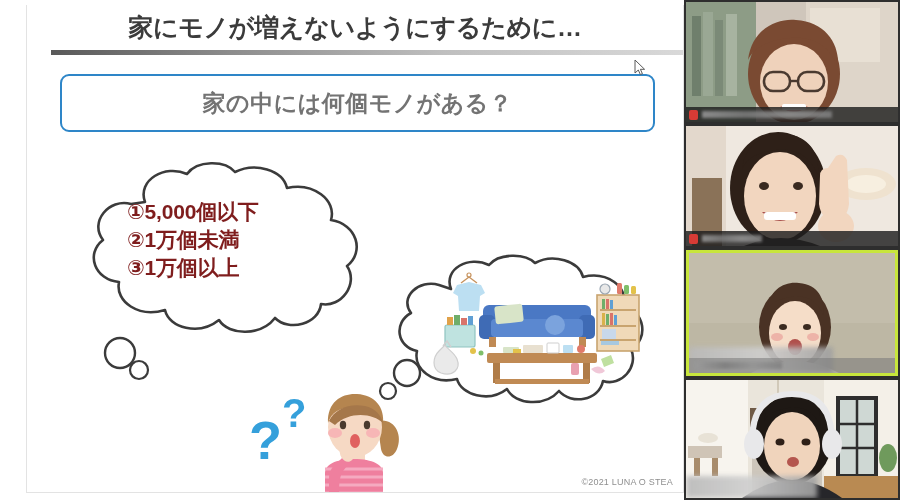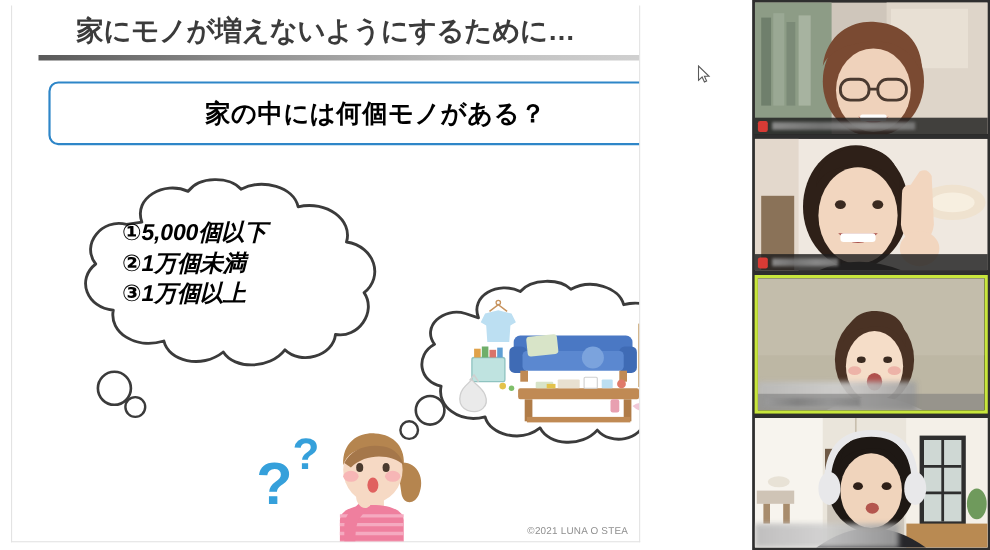--- a/index.html
+++ b/index.html
@@ -11,22 +11,22 @@
   }
   #app { position: relative; width: 900px; height: 500px; }
 
   
   #slide {
     position: absolute; left: 0; top: 0;
     width: 684px; height: 500px;
     background: #ffffff;
   }
   #slide-frame {
-    position: absolute; left: 10px; top: 5px;
-    width: 572px; height: 488px;
+    position: absolute; left: 26px; top: 5px;
+    width: 658px; height: 488px;
     background: #ffffff;
     border: 1px solid #e3e3e3;
     border-top: none;
     overflow: hidden;
   }
 
   #slide-title {
     position: absolute; left: 0; top: 6px; width: 100%;
     text-align: center;
     font-size: 25px; font-weight: 700;
@@ -43,31 +43,31 @@
   
   #question-box {
     position: absolute; left: 33px; top: 69px;
     width: 595px; height: 58px;
     border: 2px solid #2e86c8;
     border-radius: 9px;
     background: #ffffff;
     display: flex; align-items: center; justify-content: center;
   }
   #question-text {
-    font-size: 23px; font-weight: 700; color: #000000;
+    font-size: 23px; font-weight: 700; color: #737373;
     letter-spacing: 0.5px; white-space: nowrap;
   }
 
   
   .cloud { position: absolute; }
   #options-cloud { left: 48px; top: 155px; width: 300px; height: 185px; }
   #options-text {
     position: absolute; left: 52px; top: 38px;
-    font-size: 21px; font-weight: 700; color: #000000;
-    line-height: 1.33; white-space: pre; letter-spacing: -0.2px; font-style: italic;
+    font-size: 21px; font-weight: 700; color: #7f1d1d;
+    line-height: 1.33; white-space: pre; letter-spacing: -0.2px;
   }
 
   
   #room-cloud { left: 368px; top: 248px; width: 250px; height: 155px; }
 
   
   #person { position: absolute; left: 272px; top: 382px; width: 110px; height: 112px; }
   #qmarks { position: absolute; left: 222px; top: 386px; width: 70px; height: 70px; }
   .qmark { position: absolute; font-weight: 700; color: #35a0db; font-family: "Liberation Sans", sans-serif; }
   #qmark-big { left: 0px; top: 18px; font-size: 54px; }

